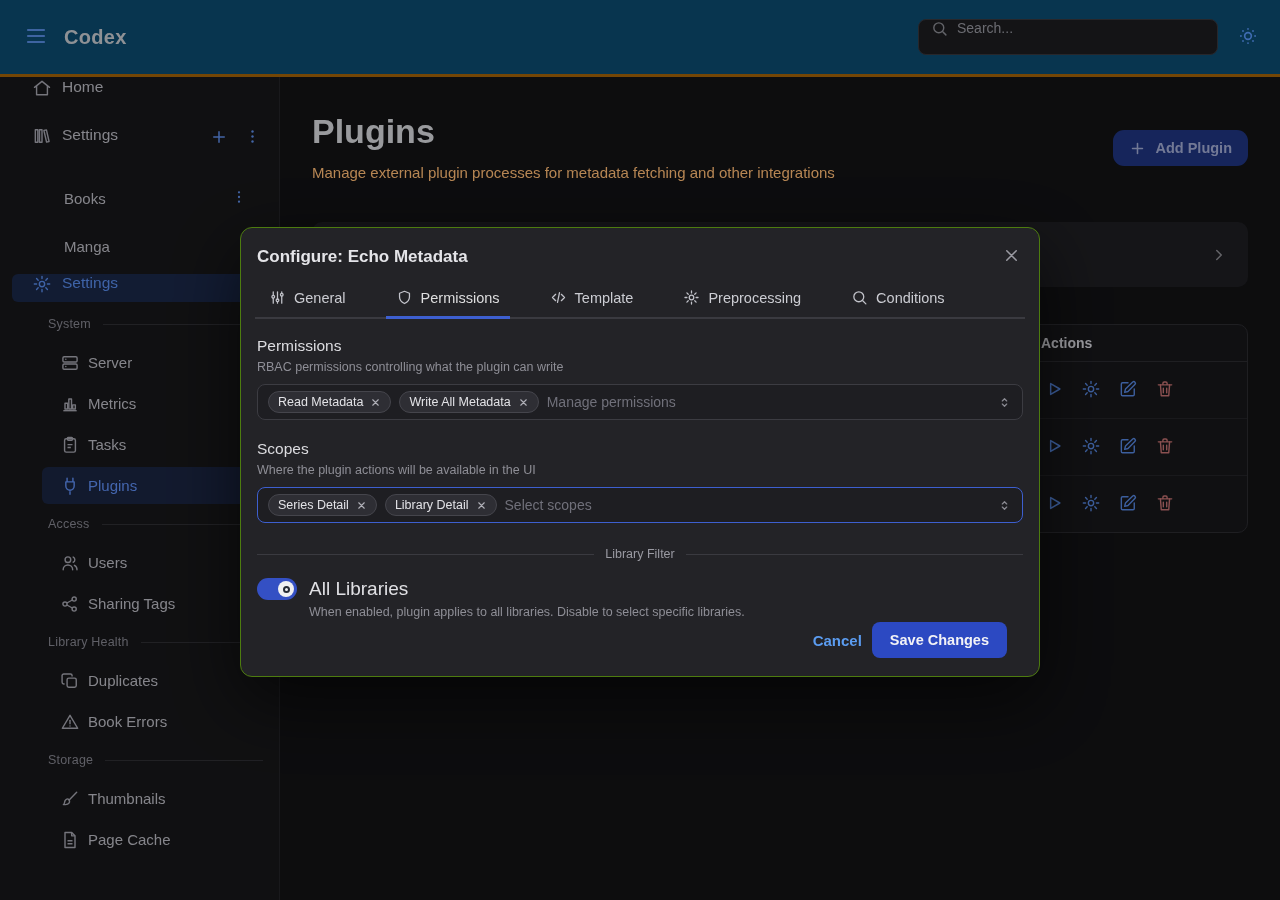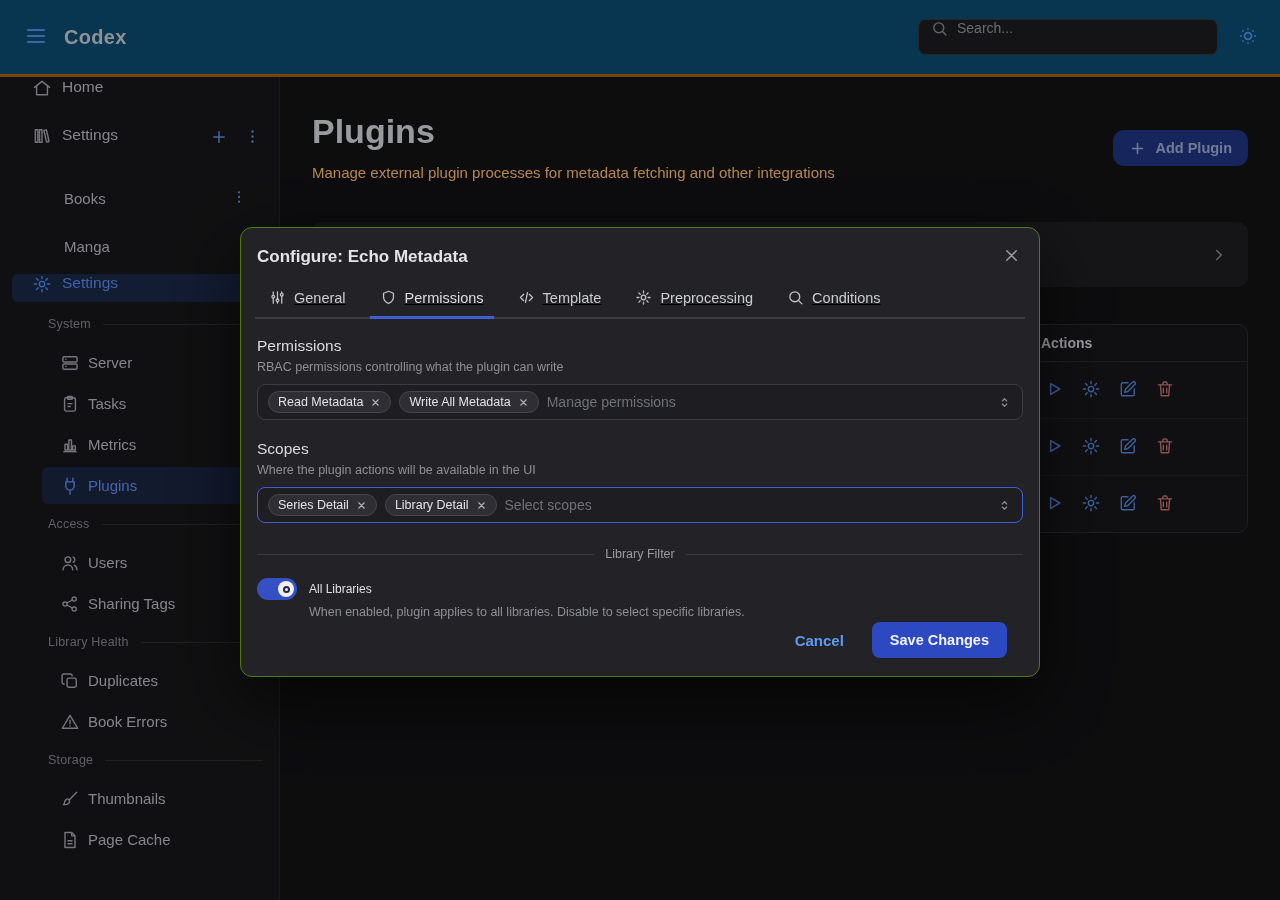--- a/index.html
+++ b/index.html
@@ -69,22 +69,22 @@
   .row-act.danger { color:#c06f6f; }
 
   
   .overlay { position:fixed; inset:0; background:rgba(0,0,0,.28); z-index:50; }
   .modal { position:fixed; left:240px; top:227px; width:800px; height:450px; background:#232327;
     border:1px solid #4d7c0f; border-radius:12px; z-index:60; display:flex; flex-direction:column;
     box-shadow:0 24px 70px rgba(0,0,0,.6); }
   .m-head { display:flex; align-items:center; justify-content:space-between; padding:16px 16px 0 16px; }
   .m-title { font-size:17px; font-weight:600; color:#e4e4e8; }
   .m-close { background:none; border:none; color:#9a9aa2; cursor:pointer; padding:2px; }
-  .tabs { display:flex; gap:14px; margin:10px 14px 0 14px; padding:0 4px;
-    border-bottom:2px solid #3a3a40;text-decoration:underline; }
+  .tabs { display:flex; gap:30px; margin:10px 14px 0 14px; padding:0 4px;
+    border-bottom:2px solid #3a3a40; }
   .tab { display:flex; align-items:center; gap:8px; padding:9px 10px 11px 10px; font-size:14.5px;
     color:#cbccd2; cursor:pointer; background:none; border:none; margin-bottom:-2px;
     border-bottom:2px solid transparent; font-family:"Liberation Sans",sans-serif; }
   .tab .ic { color:#c2c3ca; }
   .tab.active { border-bottom:3px solid #3d5fd0; padding-bottom:10px; color:#dededf; }
   .m-body { padding:18px 16px 0 16px; flex:1; display:flex; flex-direction:column; }
   .grp-label { font-size:15.5px; color:#dcdce0; }
   .grp-desc { font-size:12.5px; color:#8e8e96; margin-top:5px; }
   .mselect { margin-top:10px; min-height:36px; background:#1e1e22; border:1px solid #3c3c42;
     border-radius:8px; display:flex; align-items:center; gap:8px; padding:0 10px; cursor:text; }
@@ -97,23 +97,23 @@
   .grp2 { margin-top:20px; }
   .divider { display:flex; align-items:center; margin-top:24px; }
   .divider .rule { flex:1; height:1px; background:#3a3a40; }
   .divider .d-label { font-size:12.5px; color:#9a9aa2; padding:0 11px; }
   .toggle-row { display:flex; align-items:center; margin-top:17px; }
   .toggle { width:40px; height:22px; border-radius:11px; background:#3450c4; border:none; position:relative;
     cursor:pointer; flex:0 0 auto; }
   .knob { position:absolute; right:3px; top:3px; width:16px; height:16px; border-radius:50%;
     background:#f0f0f2; display:flex; align-items:center; justify-content:center; }
   .knob-core { width:7px; height:7px; border:2.5px solid #262b36; border-radius:50%; }
-  .toggle-label { margin-left:12px; font-size:12px; color:#e0e0e4; }
+  .toggle-label { margin-left:12px; font-size:19px; color:#e0e0e4; }
   .toggle-desc { margin:5px 0 0 52px; font-size:12.5px; color:#8e8e96; }
-  .m-foot { margin-top:auto; display:flex; align-items:center; justify-content:flex-end; gap:18px;
+  .m-foot { margin-top:auto; display:flex; align-items:center; justify-content:flex-end; 
     padding:0 16px 18px 16px; }
   .btn-cancel { background:none; border:none; color:#5b9cf0; font-size:15px; font-weight:700;
     cursor:pointer; padding:8px 10px; font-family:"Liberation Sans",sans-serif; }
   .btn-save { background:#2c49c2; border:none; color:#f2f2f6; font-size:14.5px; font-weight:700;
     border-radius:8px; padding:10px 18px; cursor:pointer; font-family:"Liberation Sans",sans-serif; }
 </style>
 </head>
 <body>
 
 <header class="topbar">
@@ -236,37 +236,37 @@
           <rect x="3.5" y="13.2" width="17" height="6.3" rx="1.5"></rect>
           <circle cx="7" cy="7.6" r=".9" fill="currentColor" stroke="none"></circle>
           <circle cx="7" cy="16.3" r=".9" fill="currentColor" stroke="none"></circle>
         </svg>
     </span>
     <span>Server</span>
   </div>
   <div class="sec-item">
     <span class="ic lead">
       <svg width="20" height="20" viewBox="0 0 24 24" fill="none" stroke="currentColor" stroke-width="1.7" stroke-linejoin="round">
-          <rect x="5.5" y="4.5" width="13" height="16" rx="2"></rect>
-          <rect x="9" y="2.8" width="6" height="3.4" rx="1"></rect>
-          <path d="M9 11.5h6M9 15h4"></path>
-        </svg>
-    </span>
-    <span>Tasks</span>
-  </div>
-  <div class="sec-item">
-    <span class="ic lead">
-      <svg width="20" height="20" viewBox="0 0 24 24" fill="none" stroke="currentColor" stroke-width="1.7" stroke-linejoin="round">
           <path d="M4 20h16"></path>
           <rect x="6" y="11" width="3.2" height="7"></rect>
           <rect x="10.6" y="6" width="3.2" height="12"></rect>
           <rect x="15.2" y="13" width="3.2" height="5"></rect>
         </svg>
     </span>
     <span>Metrics</span>
+  </div>
+  <div class="sec-item">
+    <span class="ic lead">
+      <svg width="20" height="20" viewBox="0 0 24 24" fill="none" stroke="currentColor" stroke-width="1.7" stroke-linejoin="round">
+          <rect x="5.5" y="4.5" width="13" height="16" rx="2"></rect>
+          <rect x="9" y="2.8" width="6" height="3.4" rx="1"></rect>
+          <path d="M9 11.5h6M9 15h4"></path>
+        </svg>
+    </span>
+    <span>Tasks</span>
   </div>
   <div class="sec-item active">
     <span class="ic lead">
       <svg width="20" height="20" viewBox="0 0 24 24" fill="none" stroke="currentColor" stroke-width="1.7" stroke-linecap="round" stroke-linejoin="round">
           <path d="M12 22v-3.2M8.5 2.5V7M15.5 2.5V7M7 7h10v5a5 5 0 0 1-10 0V7z"></path>
         </svg>
     </span>
     <span>Plugins</span>
   </div>
 

